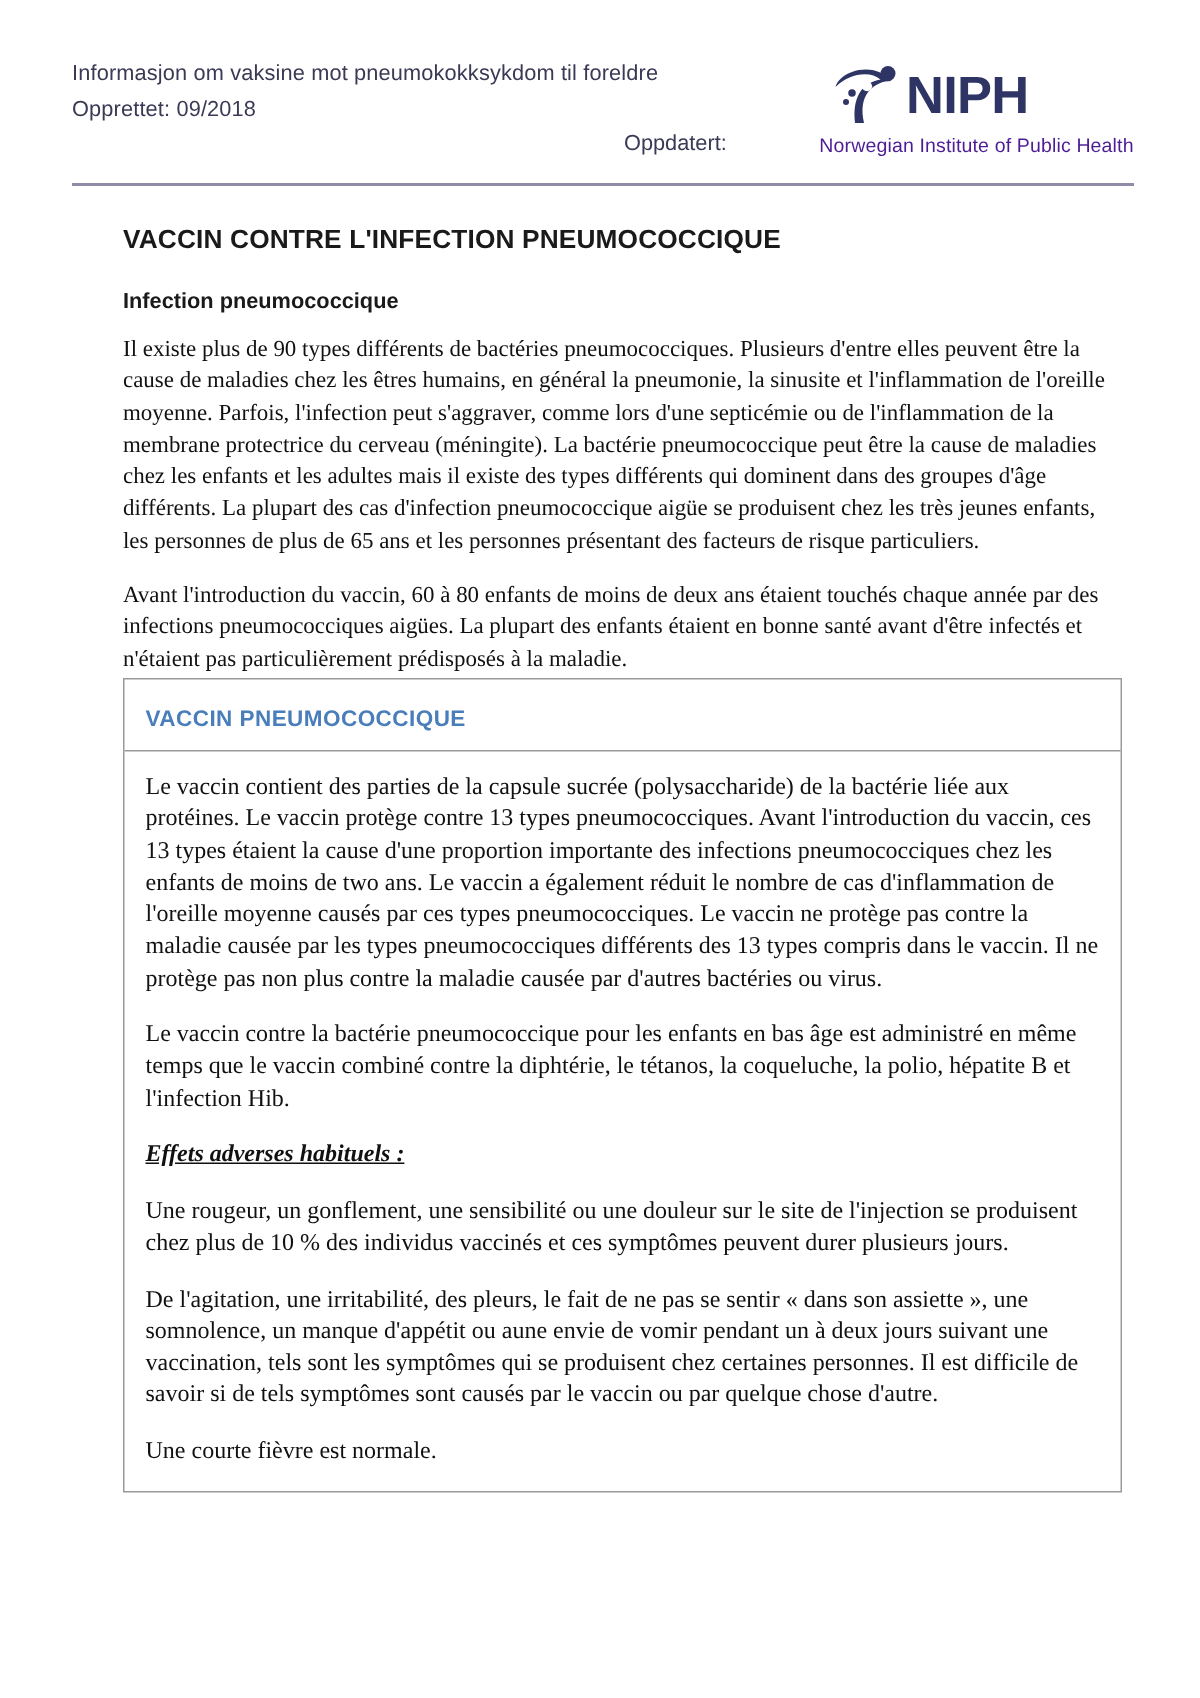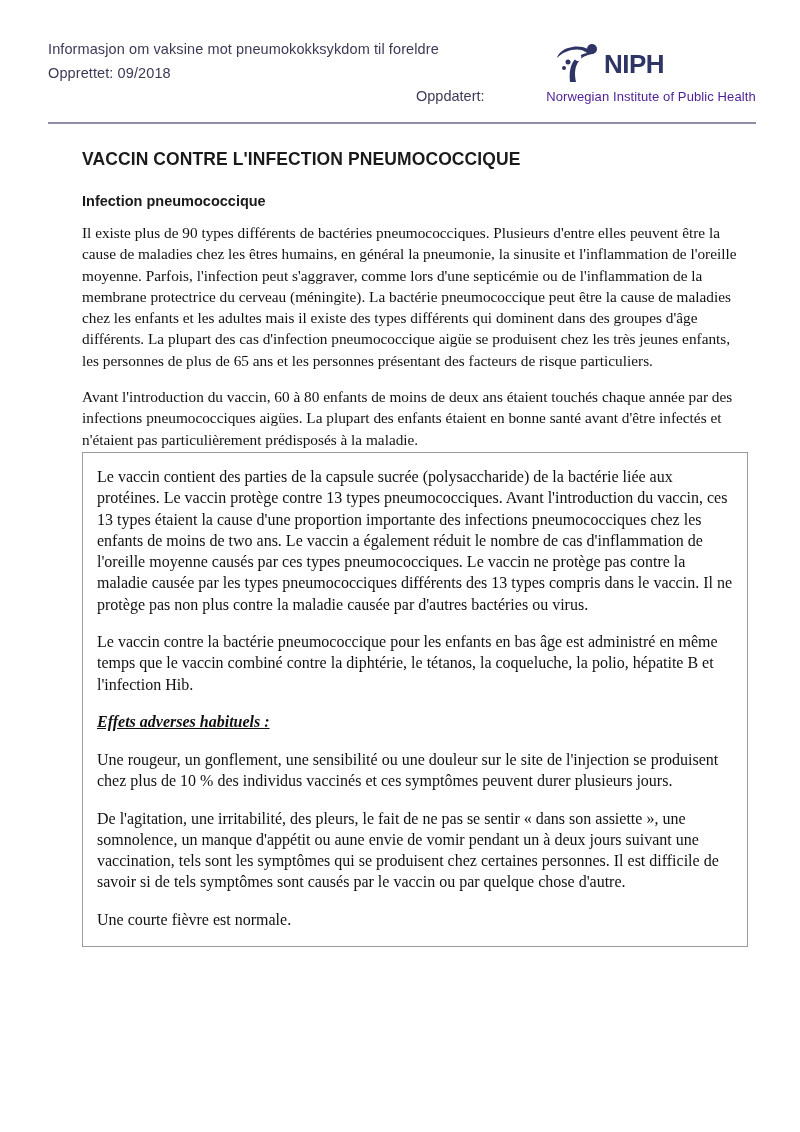--- a/index.html
+++ b/index.html
@@ -70,21 +70,21 @@
     padding-left: 8px;
   }
   .logo-mark {
     width: 46px;
     height: 44px;
     flex: 0 0 auto;
     margin-right: 4px;
   }
   .logo-word {
     font-family: "Liberation Sans", "DejaVu Sans", sans-serif;
-    font-size: 26px;
+    font-size: 35px;
     font-weight: 700;
     color: #2e3464;
     letter-spacing: -0.5px;
     line-height: 40px;
   }
   .logo-sub {
     font-family: "Liberation Sans", "DejaVu Sans", sans-serif;
     font-size: 13px;
     color: #4c1d95;
     text-align: center;
@@ -210,20 +210,23 @@
   <div class="header-rule"></div>
 
   <div class="content">
     <h1 class="doc-title">VACCIN CONTRE L'INFECTION PNEUMOCOCCIQUE</h1>
     <h2 class="section-title">Infection pneumococcique</h2>
     <p class="body-text">Il existe plus de 90 types différents de bactéries pneumococciques. Plusieurs d'entre elles peuvent être la cause de maladies chez les êtres humains, en général la pneumonie, la sinusite et l'inflammation de l'oreille moyenne. Parfois, l'infection peut s'aggraver, comme lors d'une septicémie ou de l'inflammation de la membrane protectrice du cerveau (méningite). La bactérie pneumococcique peut être la cause de maladies chez les enfants et les adultes mais il existe des types différents qui dominent dans des groupes d'âge différents. La plupart des cas d'infection pneumococcique aigüe se produisent chez les très jeunes enfants, les personnes de plus de 65 ans et les personnes présentant des facteurs de risque particuliers.</p>
     <p class="body-text">Avant l'introduction du vaccin, 60 à 80 enfants de moins de deux ans étaient touchés chaque année par des infections pneumococciques aigües. La plupart des enfants étaient en bonne santé avant d'être infectés et n'étaient pas particulièrement prédisposés à la maladie.</p>
   </div>
 
   <div class="callout">
+    <div class="callout-head">
+      <div class="callout-head-title">VACCIN PNEUMOCOCCIQUE</div>
+    </div>
     <div class="callout-body">
       <p class="body-text">Le vaccin contient des parties de la capsule sucrée (polysaccharide) de la bactérie liée aux protéines. Le vaccin protège contre 13 types pneumococciques. Avant l'introduction du vaccin, ces 13 types étaient la cause d'une proportion importante des infections pneumococciques chez les enfants de moins de two ans. Le vaccin a également réduit le nombre de cas d'inflammation de l'oreille moyenne causés par ces types pneumococciques. Le vaccin ne protège pas contre la maladie causée par les types pneumococciques différents des 13 types compris dans le vaccin. Il ne protège pas non plus contre la maladie causée par d'autres bactéries ou virus.</p>
       <p class="body-text">Le vaccin contre la bactérie pneumococcique pour les enfants en bas âge est administré en même temps que le vaccin combiné contre la diphtérie, le tétanos, la coqueluche, la polio, hépatite B et l'infection Hib.</p>
       <div class="adverse-heading">Effets adverses habituels :</div>
       <p class="body-text">Une rougeur, un gonflement, une sensibilité ou une douleur sur le site de l'injection se produisent chez plus de 10 % des individus  vaccinés et ces symptômes peuvent durer plusieurs jours.</p>
       <p class="body-text">De l'agitation, une irritabilité, des pleurs, le fait de ne pas se sentir « dans son assiette », une somnolence, un manque d'appétit ou aune envie de vomir pendant un à deux jours suivant une vaccination, tels sont les symptômes qui se produisent chez certaines personnes. Il est difficile de savoir si de tels symptômes sont causés par le vaccin ou par quelque chose d'autre.</p>
       <p class="body-text last">Une courte fièvre est normale.</p>
     </div>
   </div>
 

